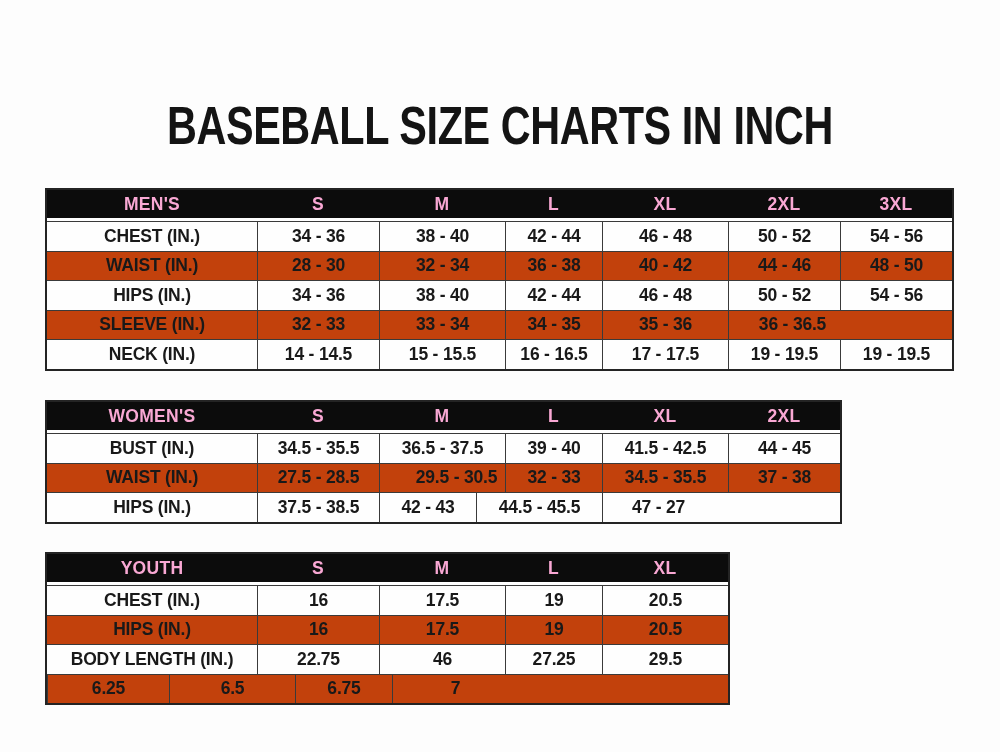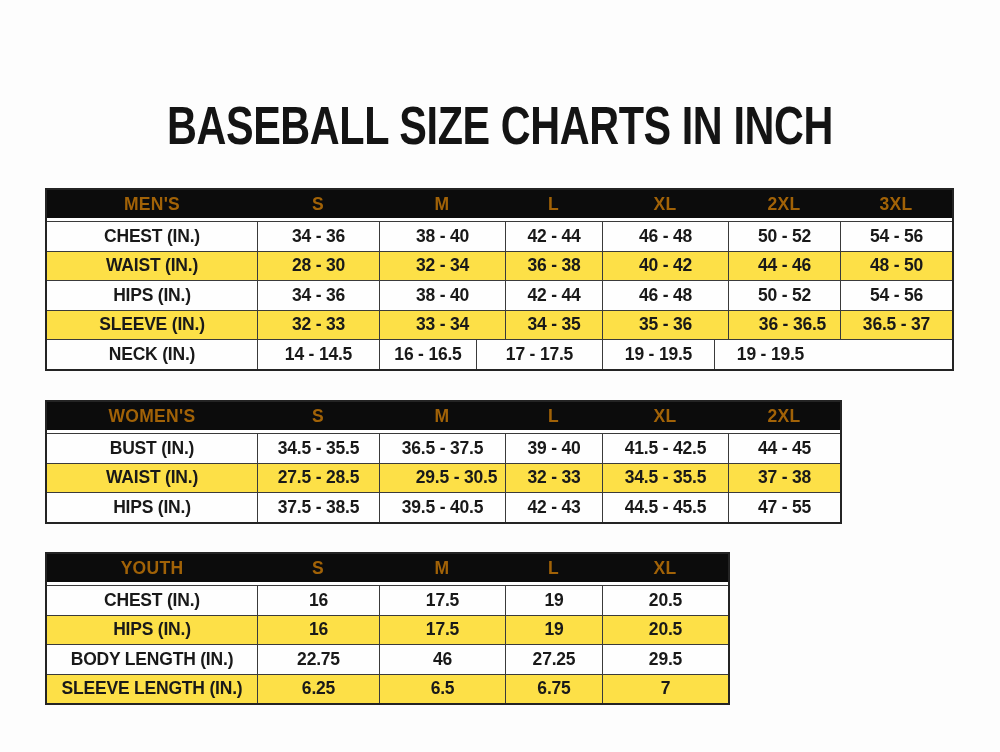--- a/index.html
+++ b/index.html
@@ -38,34 +38,34 @@
   .thead{
     background:#0c0c0c;
     height:28px;
     margin-bottom:3px;
   }
   .drow{
     height:28.5px;
     border-top:1.5px solid #3a3a3a;
     background:#fefefe;
   }
-  .drow.alt{background:#fde047;}
+  .drow.alt{background:#c2410c;}
   .tcell{
     display:flex;
     align-items:center;
     justify-content:center;
     box-sizing:border-box;
     font-weight:700;
     font-size:17.5px;
     color:#191919;
     letter-spacing:-0.2px;
     white-space:nowrap;
     overflow:hidden;
   }
-  .hcell{color:#a16207;letter-spacing:0.3px;}
+  .hcell{color:#f9a8d4;letter-spacing:0.3px;}
   .vcell{border-left:1.5px solid #3a3a3a;}
   .thead .vcell{border-left:none;}
 </style>
 </head>
 <body>
 
 <div class="screen">
   <h1 class="page-title">BASEBALL SIZE CHARTS IN INCH</h1>
 
   <div class="size-table mens" style="width: 905px;">
@@ -105,25 +105,25 @@
         <div class="tcell vcell" style="width: 112px;">50 - 52</div>
         <div class="tcell vcell" style="width: 112px;">54 - 56</div>
       </div>
       <div class="trow drow alt">
         <div class="tcell" style="width: 210px;">SLEEVE (IN.)</div>
         <div class="tcell vcell" style="width: 122px;">32 - 33</div>
         <div class="tcell vcell" style="width: 126px;">33 - 34</div>
         <div class="tcell vcell" style="width: 97px;">34 - 35</div>
         <div class="tcell vcell" style="width: 126px;">35 - 36</div>
         <div class="tcell vcell" style="width: 112px; padding-left: 16px;">36 - 36.5</div>
-        <div class="tcell vcell" style="width: 112px;">36.5 - 37</div>
       </div>
       <div class="trow drow">
         <div class="tcell" style="width: 210px;">NECK (IN.)</div>
         <div class="tcell vcell" style="width: 122px;">14 - 14.5</div>
+        <div class="tcell vcell" style="width: 126px;">15 - 15.5</div>
         <div class="tcell vcell" style="width: 97px;">16 - 16.5</div>
         <div class="tcell vcell" style="width: 126px;">17 - 17.5</div>
         <div class="tcell vcell" style="width: 112px;">19 - 19.5</div>
         <div class="tcell vcell" style="width: 112px;">19 - 19.5</div>
       </div>
     </div>
 
   <div class="size-table womens" style="width: 793px;">
       <div class="trow thead">
         <div class="tcell hcell" style="width: 210px;">WOMEN'S</div>
@@ -145,24 +145,23 @@
         <div class="tcell" style="width: 210px;">WAIST (IN.)</div>
         <div class="tcell vcell" style="width: 122px;">27.5 - 28.5</div>
         <div class="tcell vcell" style="width: 126px; padding-left: 28px;">29.5 - 30.5</div>
         <div class="tcell vcell" style="width: 97px;">32 - 33</div>
         <div class="tcell vcell" style="width: 126px;">34.5 - 35.5</div>
         <div class="tcell vcell" style="width: 112px;">37 - 38</div>
       </div>
       <div class="trow drow">
         <div class="tcell" style="width: 210px;">HIPS (IN.)</div>
         <div class="tcell vcell" style="width: 122px;">37.5 - 38.5</div>
-        <div class="tcell vcell" style="width: 126px;">39.5 - 40.5</div>
         <div class="tcell vcell" style="width: 97px;">42 - 43</div>
         <div class="tcell vcell" style="width: 126px;">44.5 - 45.5</div>
-        <div class="tcell vcell" style="width: 112px;">47 - 55</div>
+        <div class="tcell vcell" style="width: 112px;">47 - 27</div>
       </div>
     </div>
 
   <div class="size-table youth" style="width: 681px;">
       <div class="trow thead">
         <div class="tcell hcell" style="width: 210px; text-align: right;">YOUTH</div>
         <div class="tcell hcell vcell" style="width: 122px;">S</div>
         <div class="tcell hcell vcell" style="width: 126px;">M</div>
         <div class="tcell hcell vcell" style="width: 97px;">L</div>
         <div class="tcell hcell vcell" style="width: 126px;">XL</div>
@@ -182,20 +181,19 @@
         <div class="tcell vcell" style="width: 126px;">20.5</div>
       </div>
       <div class="trow drow">
         <div class="tcell" style="width: 210px;">BODY LENGTH (IN.)</div>
         <div class="tcell vcell" style="width: 122px;">22.75</div>
         <div class="tcell vcell" style="width: 126px;">46</div>
         <div class="tcell vcell" style="width: 97px;">27.25</div>
         <div class="tcell vcell" style="width: 126px;">29.5</div>
       </div>
       <div class="trow drow alt">
-        <div class="tcell" style="width: 210px;">SLEEVE LENGTH (IN.)</div>
         <div class="tcell vcell" style="width: 122px;">6.25</div>
         <div class="tcell vcell" style="width: 126px;">6.5</div>
         <div class="tcell vcell" style="width: 97px;">6.75</div>
         <div class="tcell vcell" style="width: 126px;">7</div>
       </div>
     </div>
 </div>
 
 </body></html>

